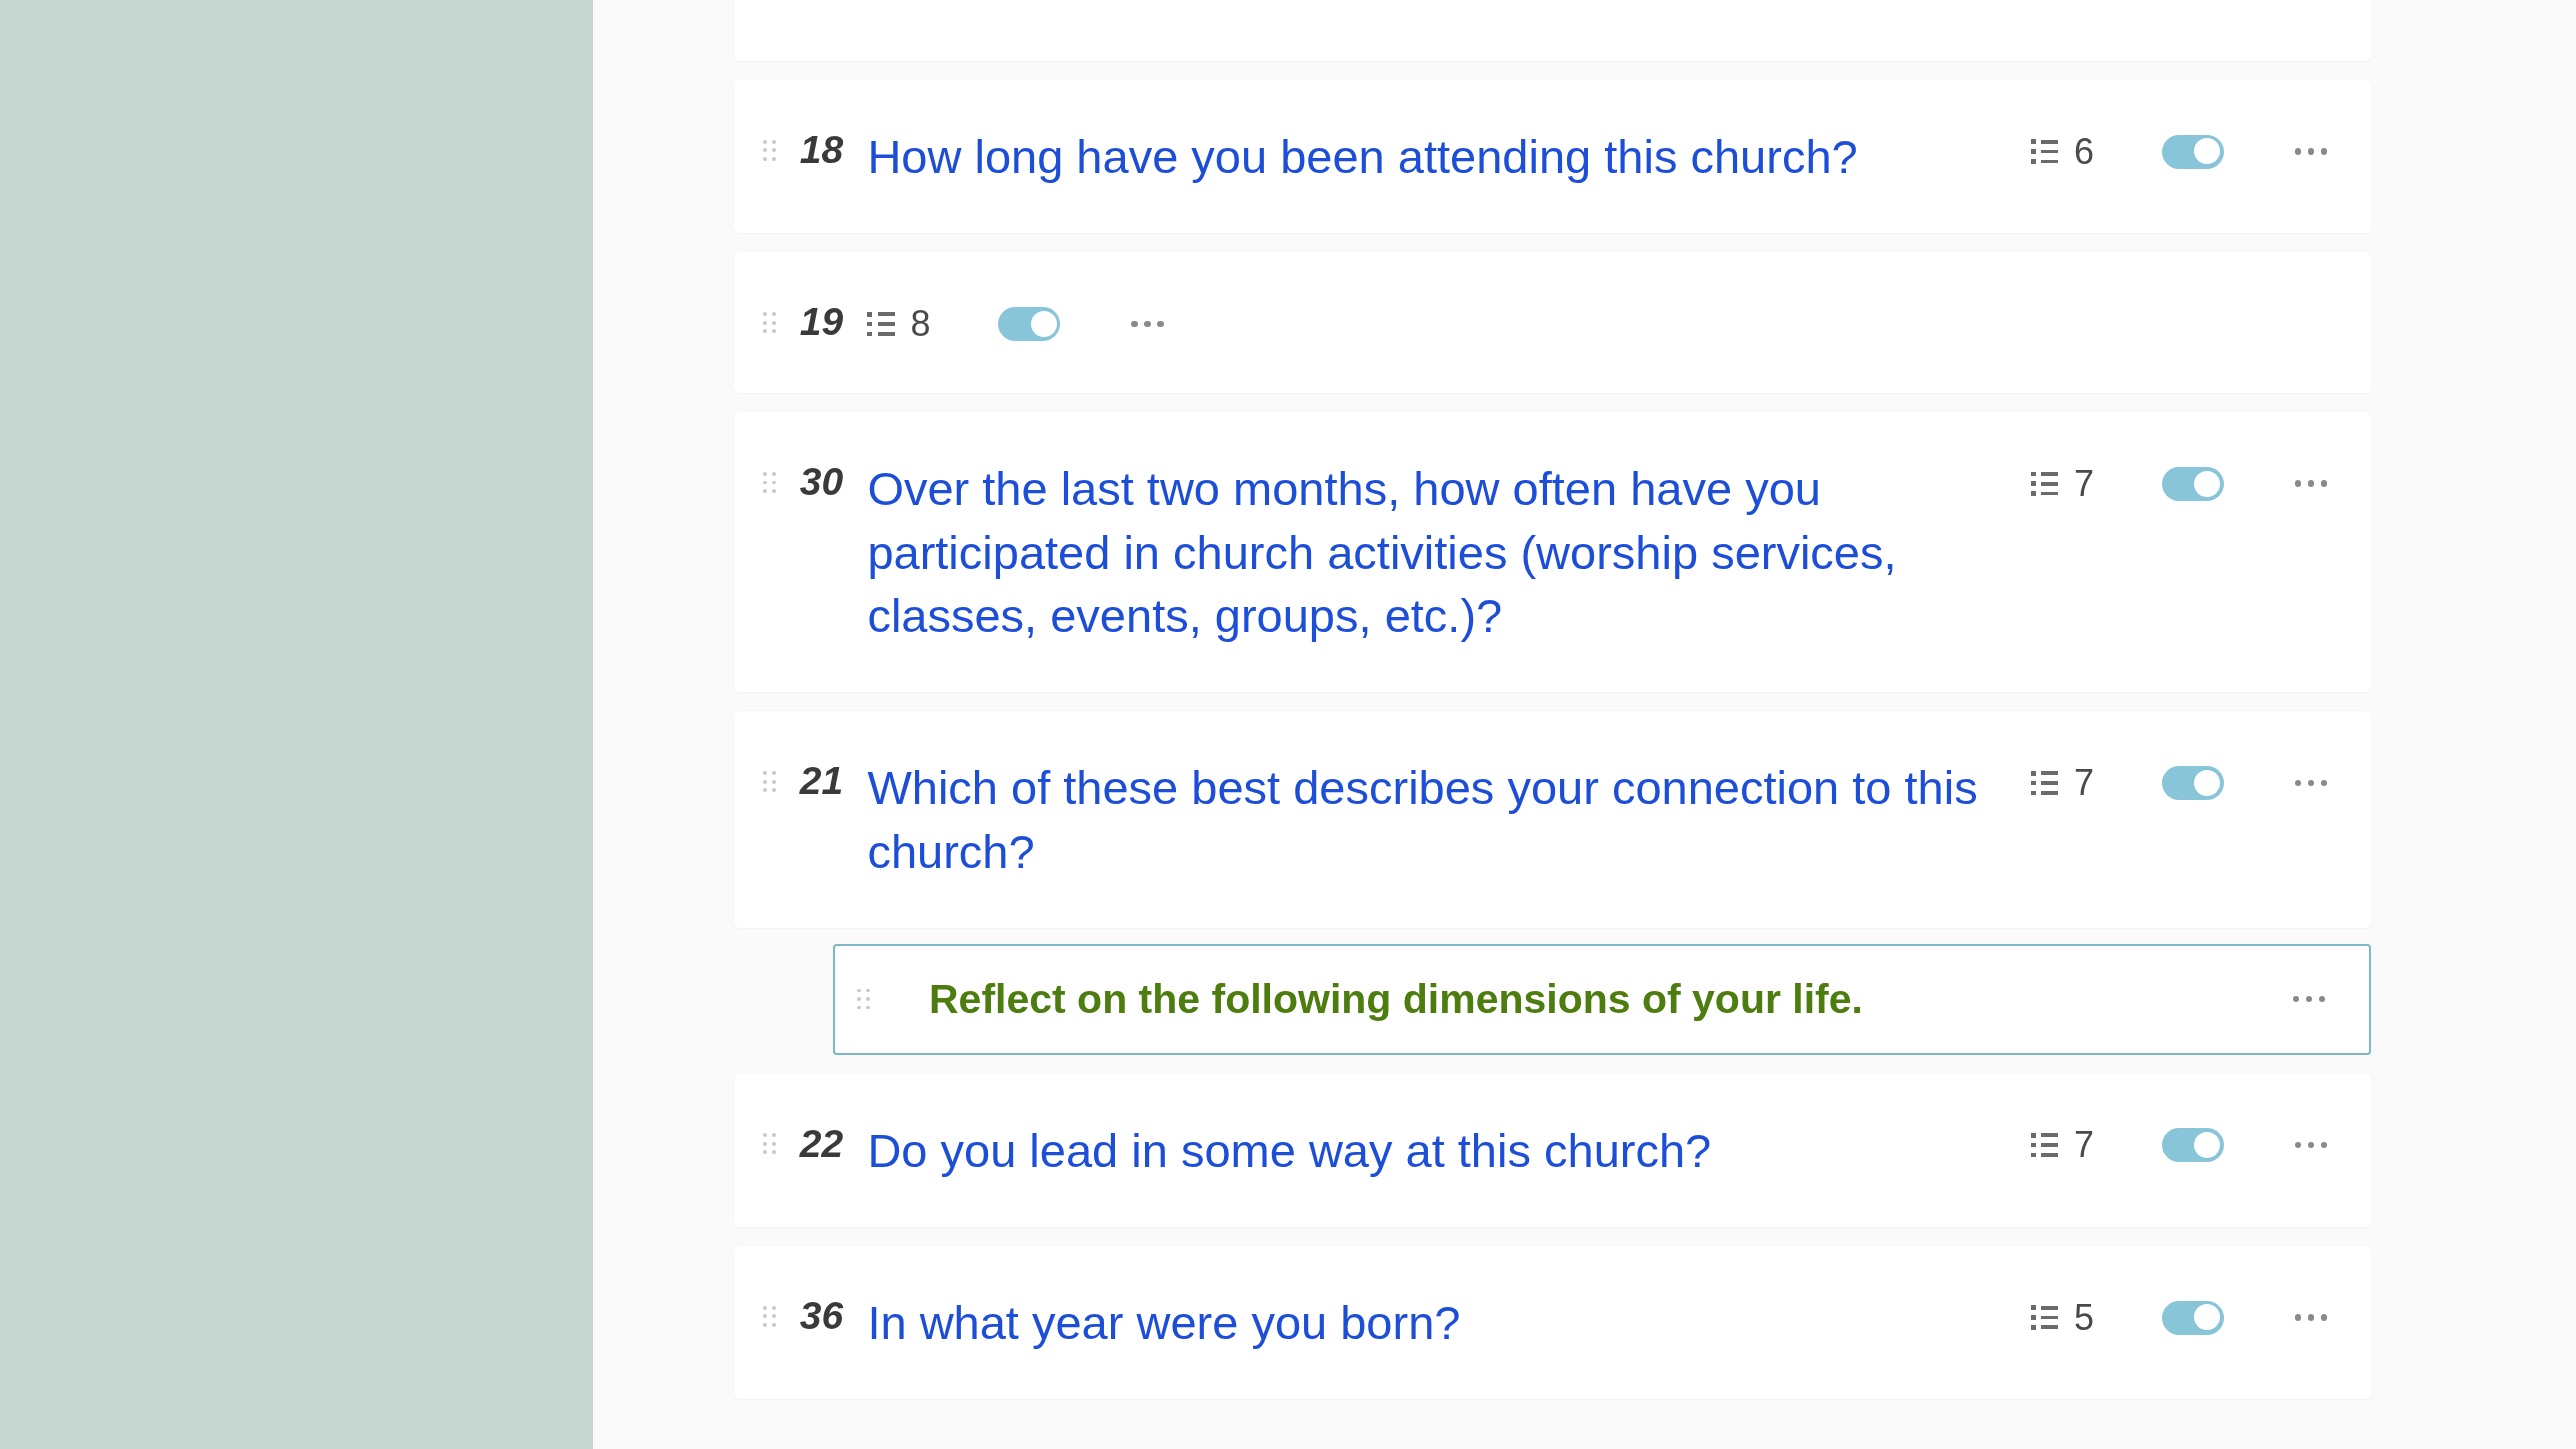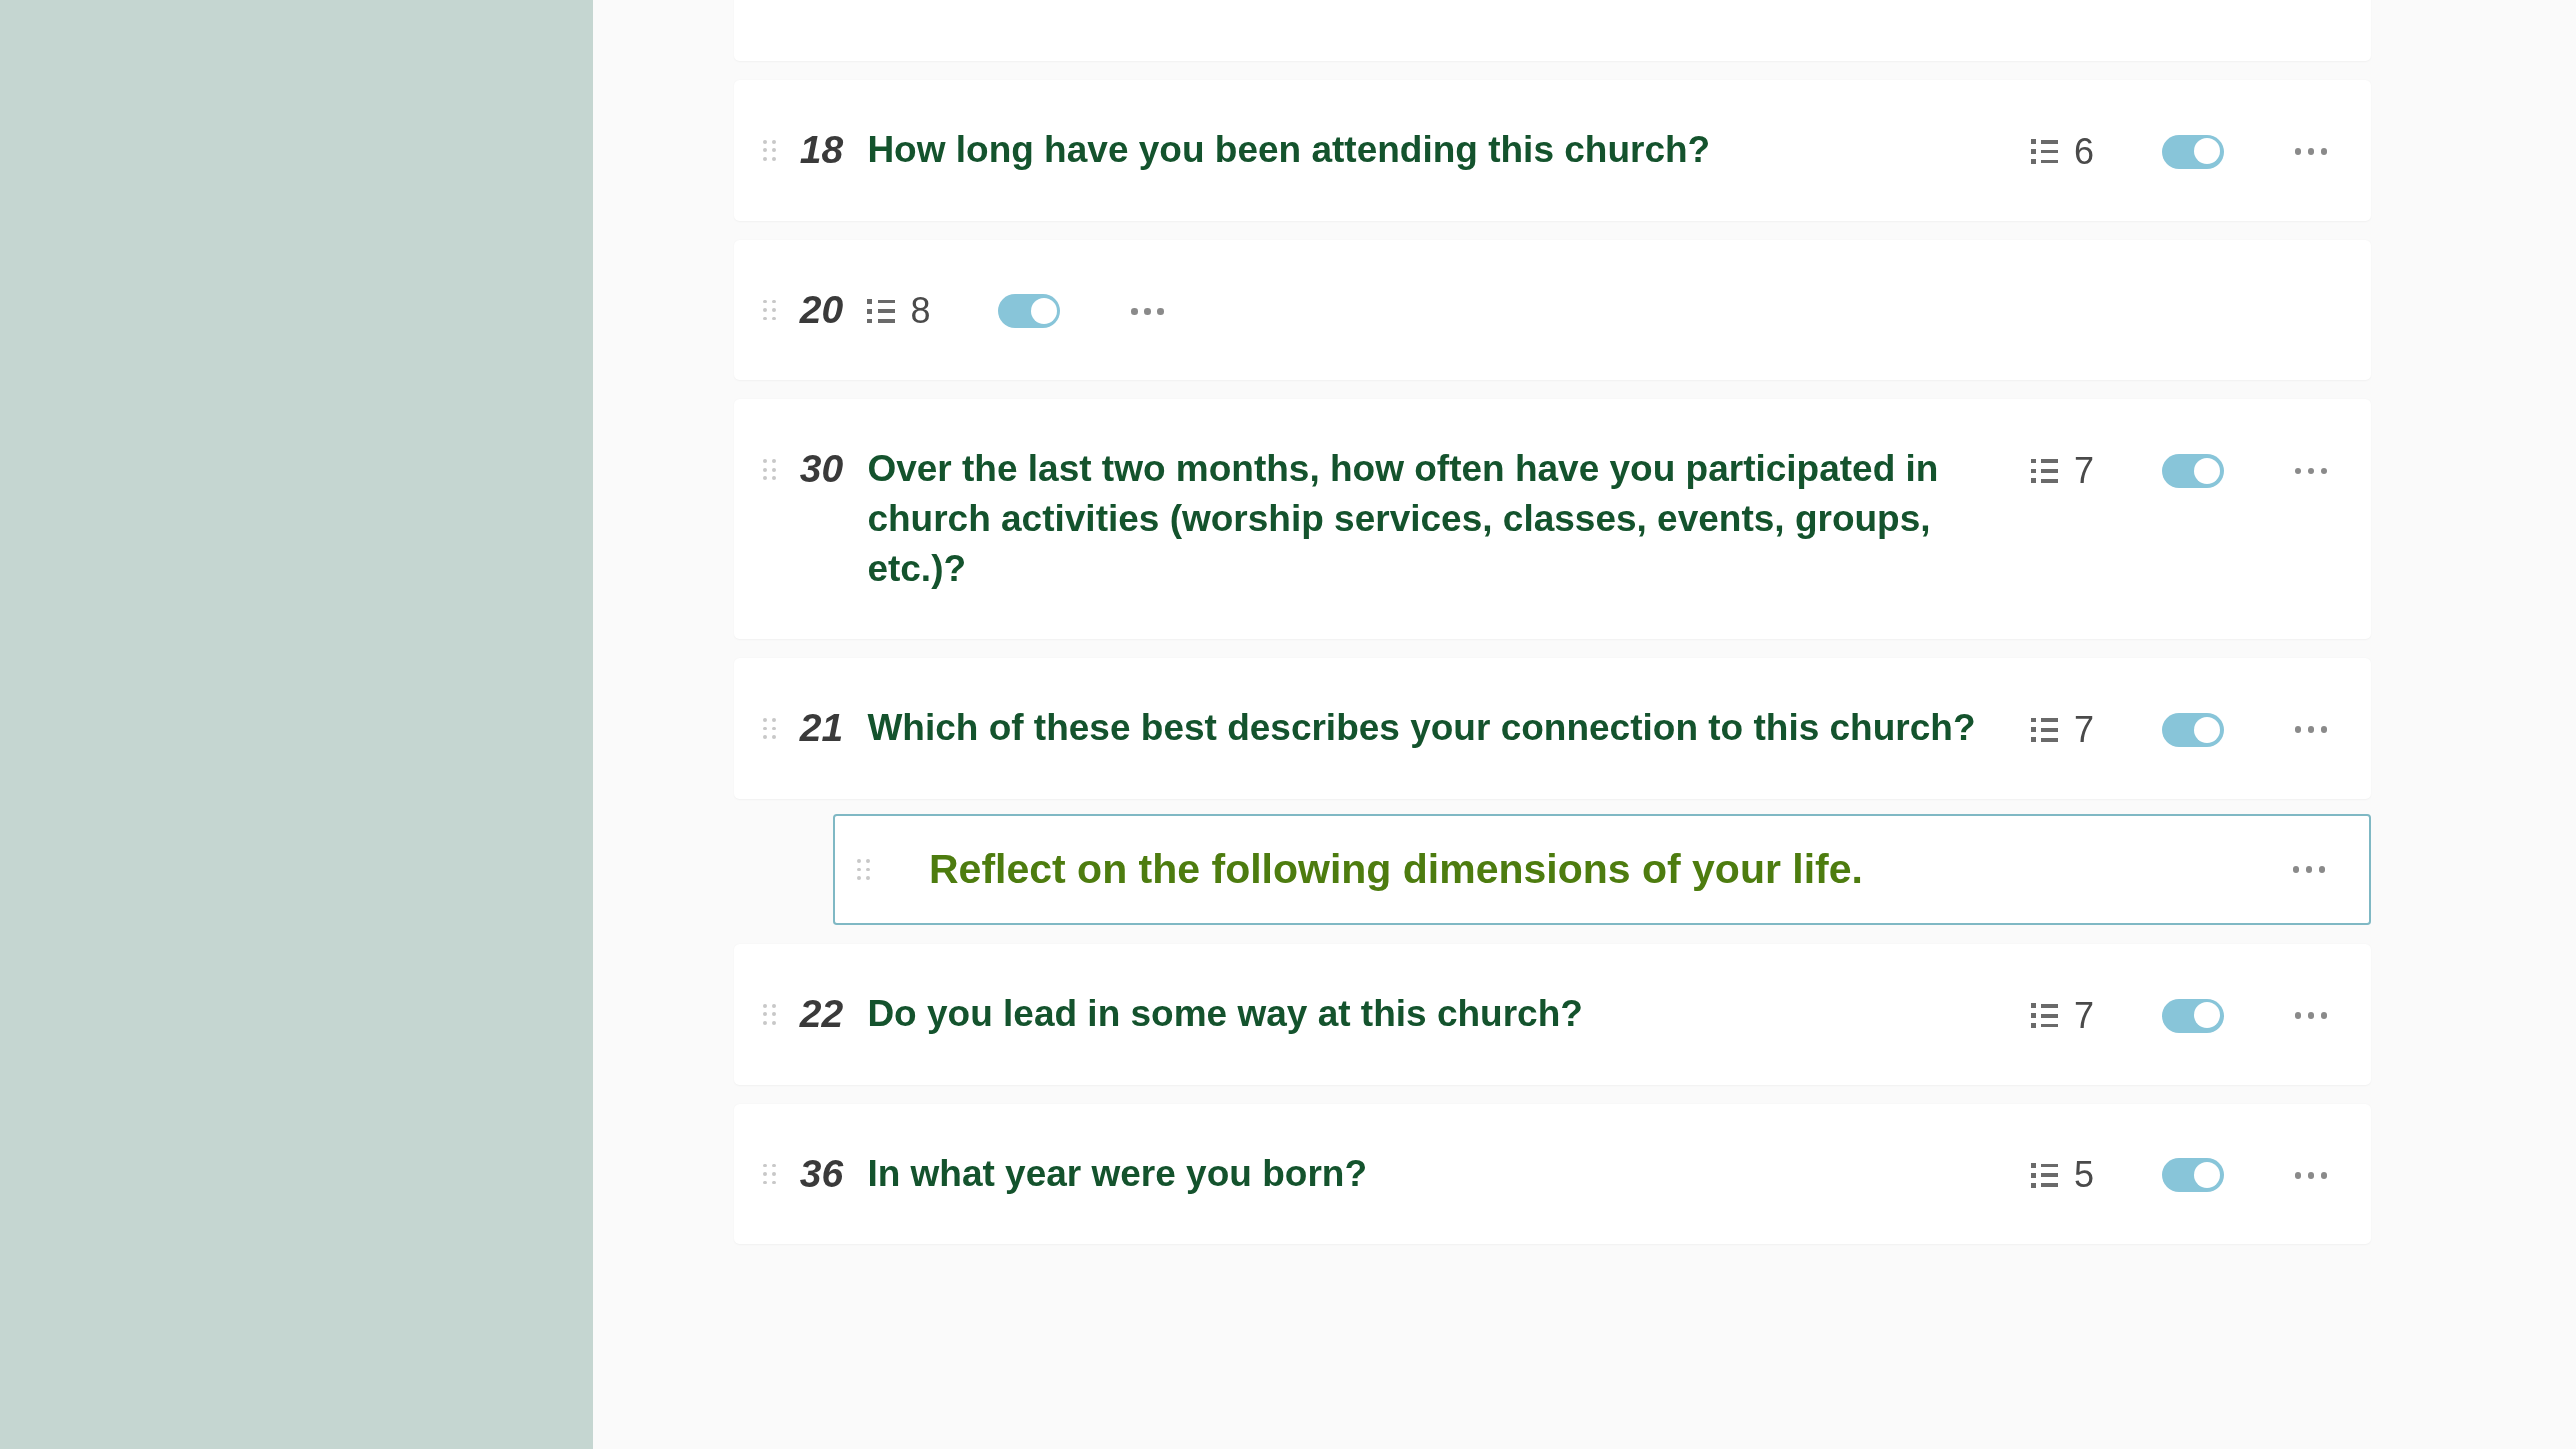--- a/index.html
+++ b/index.html
@@ -61,23 +61,23 @@
       flex-shrink: 0;
       font-size: 39px;
       font-weight: 700;
       color: #3a3a3a;
       line-height: 1.3;
       min-width: 47px;
       font-style: italic;
     }
     .question-text {
       flex: 1;
-      font-size: 37px;
-      font-weight: 700;
-      color: #14532d;
+      font-size: 47px;
+      font-weight: 400;
+      color: #1d4ed8;
       line-height: 1.35;
       padding-right: 28px;
     }
     .question-meta {
       flex-shrink: 0;
       display: flex;
       align-items: center;
       gap: 68px;
       margin-top: 5.6px;
     }
@@ -257,21 +257,21 @@
 
     <div class="question-row">
       <div class="drag-handle">
         <span></span>
           <span></span>
           <span></span>
           <span></span>
           <span></span>
           <span></span>
       </div>
-      <div class="question-number">20</div>
+      <div class="question-number">19</div>
       <div class="question-meta">
         <div class="option-count">
           <div class="list-icon">
             <div class="list-icon-row">
                 <div class="list-icon-num"></div>
                 <div class="list-icon-line"></div>
               </div>
             <div class="list-icon-row">
                 <div class="list-icon-num"></div>
                 <div class="list-icon-line"></div>

